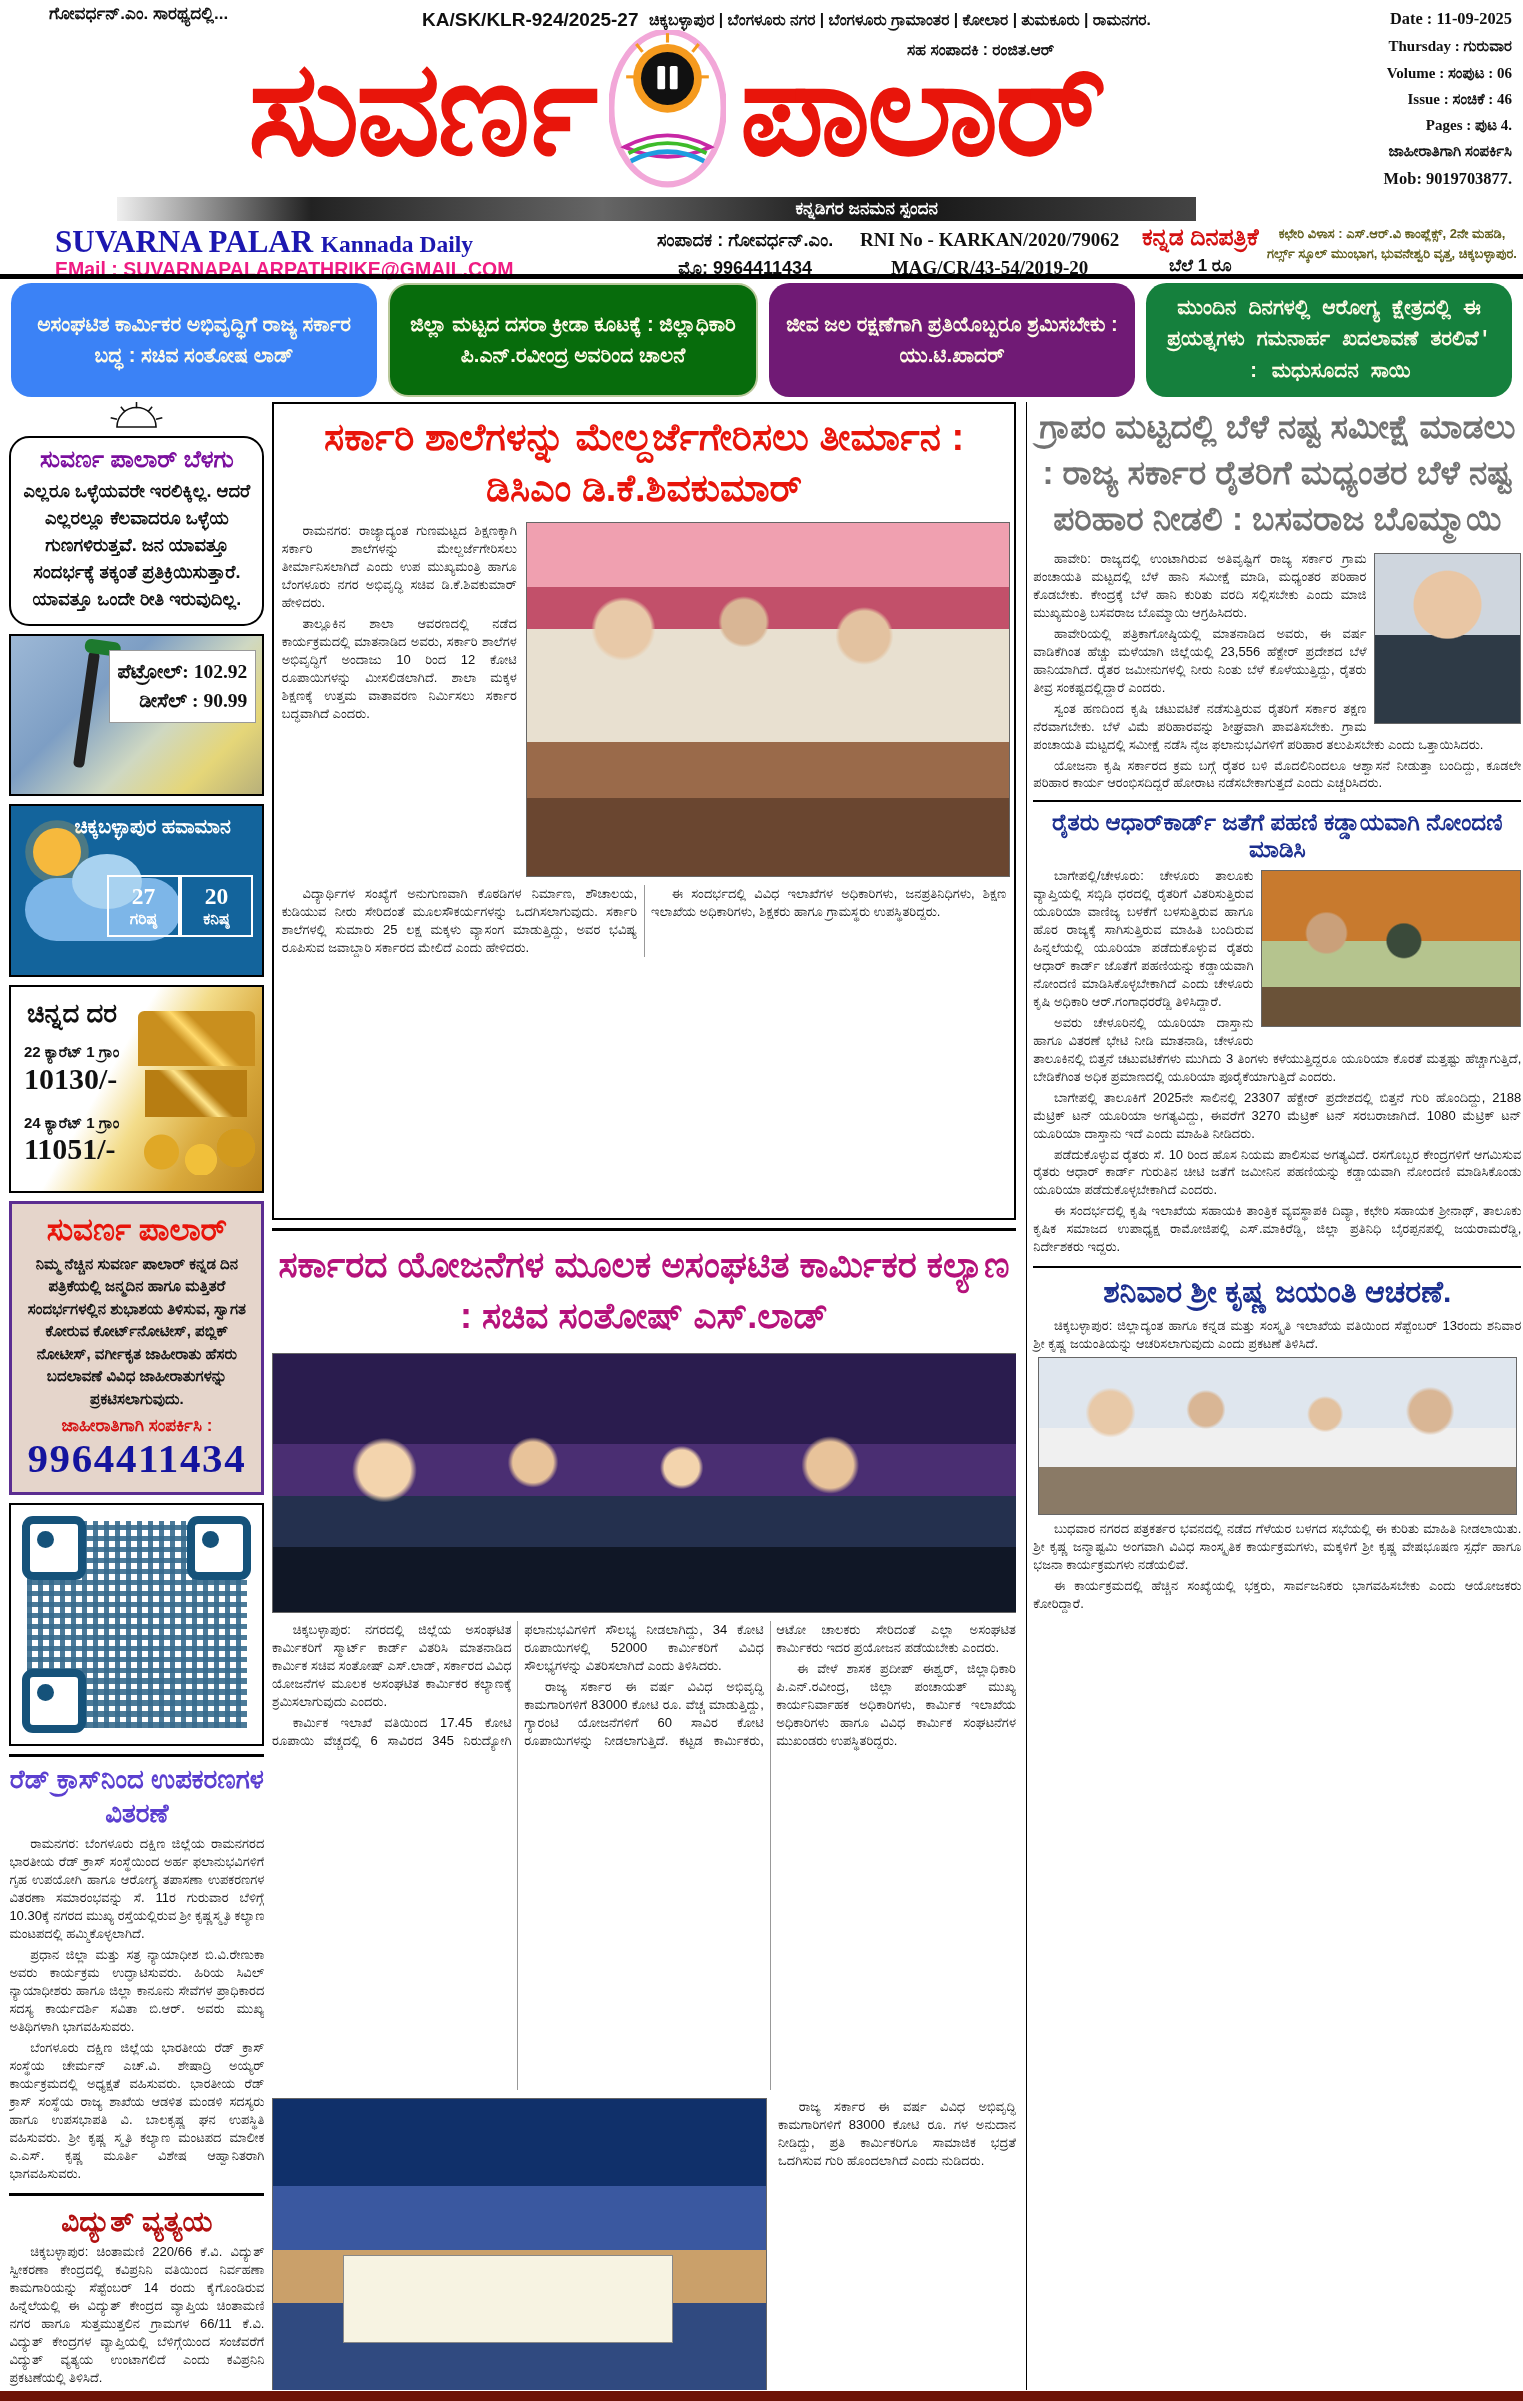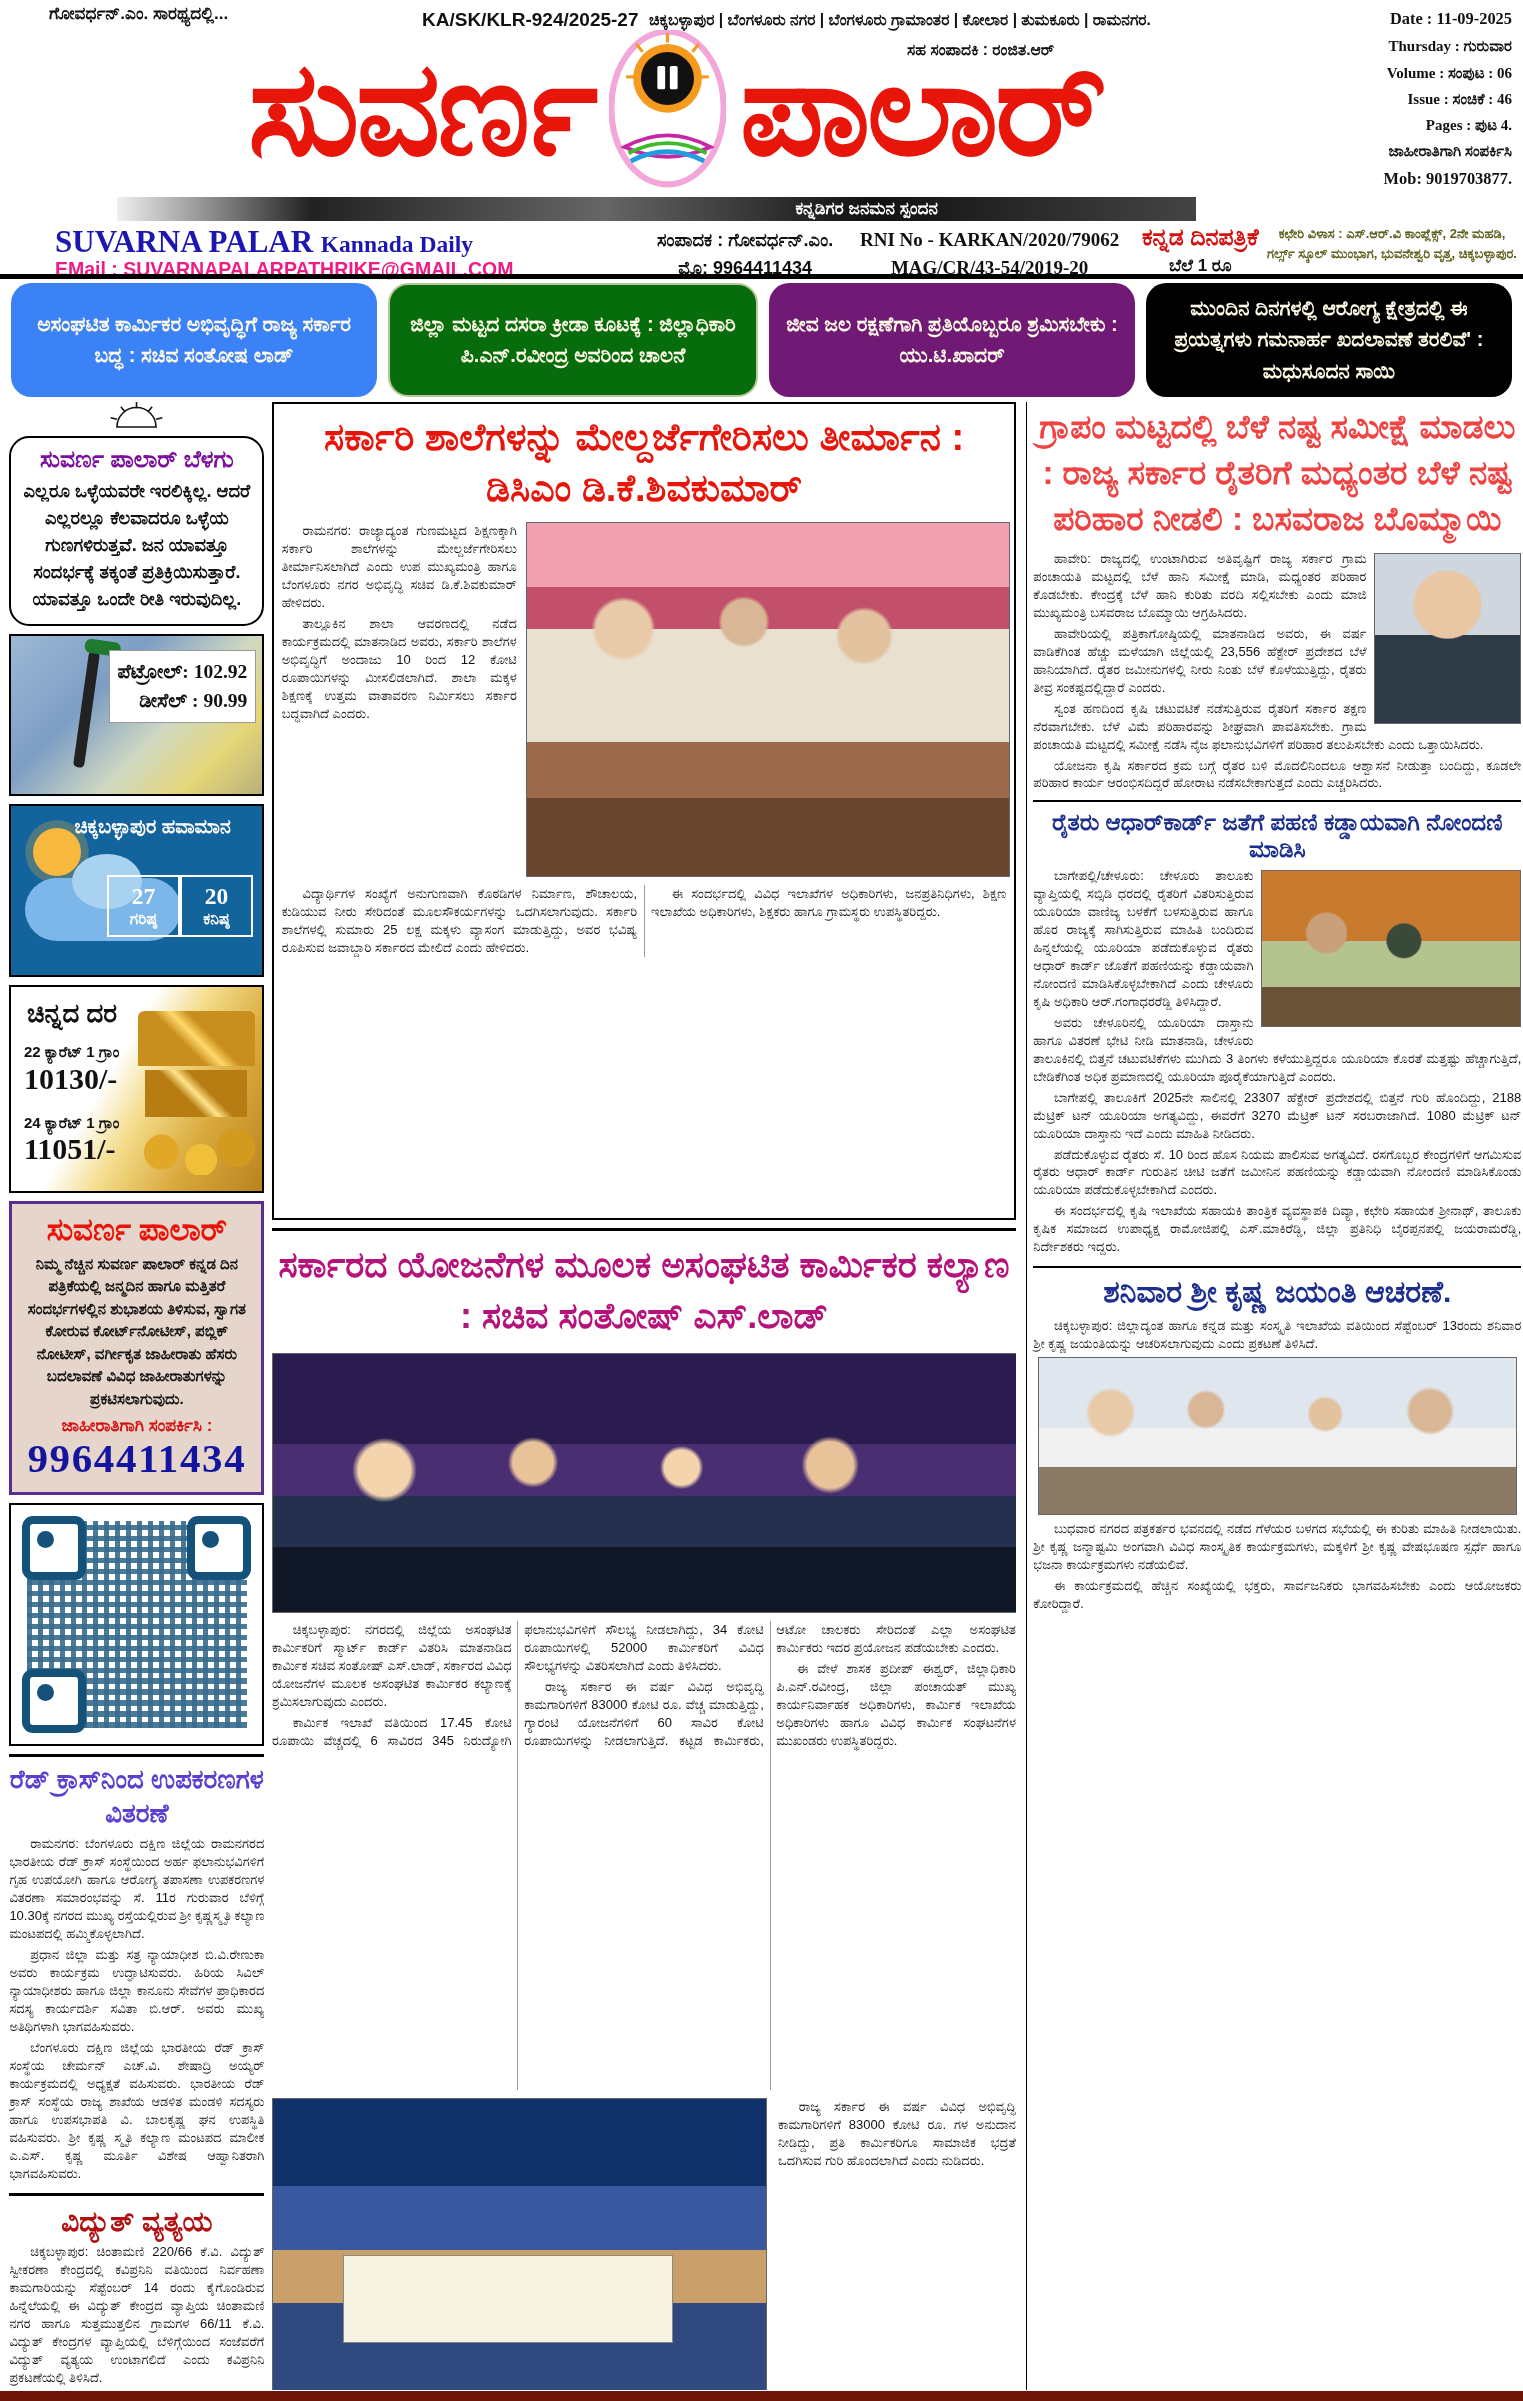--- a/index.html
+++ b/index.html
@@ -31,21 +31,21 @@
   .price-label{font-weight:bold;font-size:17px;margin-top:4.7px;}
   .office-blk{position:absolute;left:1267px;top:0px;width:250px;font-weight:bold;font-size:13px;color:#5f5d1c;line-height:1.5;text-align:center;}
   .header-rule{position:absolute;left:0;top:274px;width:1523px;height:4.7px;background:#000;}
   
   .top-boxes{position:absolute;left:11px;top:283px;width:1501px;height:114px;display:flex;gap:11px;}
   .tbox{flex:1;border-radius:20.3px;color:#fffbe6;font-weight:bold;font-size:20.3px;line-height:1.55;
         display:flex;align-items:center;justify-content:center;text-align:center;padding:6.3px 14px;box-sizing:border-box;}
   .tbox.maroon{background:#3b82f6;}
   .tbox.green{background:#076c0c;border:2.3px solid #b9c89a;}
   .tbox.olive{background:#701a75;}
-  .tbox.navy{background:#000000;}
+  .tbox.navy{background:#15803d;font-family:Liberation Mono, monospace;}
   
   .content{position:absolute;left:0;top:402px;width:1523px;height:1988px;}
   .left-rail{position:absolute;left:9.4px;top:0;width:255px;height:1988px;display:flex;flex-direction:column;gap:7.8px;overflow:hidden;}
   .mid-col{position:absolute;left:272px;top:0;width:744px;height:1988px;overflow:hidden;}
   .right-col{position:absolute;left:1026px;top:0;width:488px;height:1988px;overflow:hidden;border-left:1.6px solid #000;padding-left:6.3px;box-sizing:content-box;}
   .bottom-rule{position:absolute;left:0;top:2391px;width:1523px;height:10.2px;background:#6d1307;}
   
   .body-txt{font-size:13px;line-height:1.38;text-align:justify;}
   .body-txt p{margin:0 0 3.1px 0;text-indent:1.6em;}
   
@@ -124,21 +124,21 @@
        linear-gradient(to bottom,#2a1c4e 0 35%,#4a2e72 35% 55%,#24304e 55% 75%,#101726 75% 100%);}
   .art2-cols{column-count:3;column-gap:12.5px;column-rule:0.8px solid #999;margin-top:7.8px;height:469px;overflow:hidden;}
   .art2-bottom{display:flex;gap:11px;margin-top:7.8px;}
   .ph-cheque{width:493px;height:291px;flex:0 0 auto;
      background:
        linear-gradient(to bottom,#10306a 0 30%,#3a58a0 30% 52%,#caa06a 52% 70%,#304a80 70% 100%),
        #10306a;position:relative;}
   .ph-cheque:after{content:"";position:absolute;left:70px;top:156px;width:328px;height:86px;background:#f7f3e2;border:1.6px solid #888;}
   .art2-side{flex:1;}
   
-  .hl-green{color:#ef4444;font-weight:bold;font-size:33px;line-height:1.4;text-align:center;margin:1.6px 0 7.8px;}
+  .hl-green{color:#737373;font-weight:bold;font-size:33px;line-height:1.4;text-align:center;margin:1.6px 0 7.8px;}
   .ph-bommai{float:right;width:145px;height:169px;margin:3.1px 0 4.7px 7.8px;
      background:
        radial-gradient(circle at 50% 30%,#e9c6a4 0 24%,transparent 25%),
        linear-gradient(to bottom,#cfd6de 0 48%,#2e3a46 48% 100%);}
   .subhead-blue{color:#1c2f8f;font-weight:bold;font-size:23px;text-align:center;border-top:2.3px solid #000;padding-top:6.3px;margin:7.8px 0 4.7px;}
   .ph-meeting{float:right;width:258px;height:155px;margin:3.1px 0 4.7px 7.8px;
      background:
        radial-gradient(circle at 25% 40%,#caa07a 0 9%,transparent 10%),
        radial-gradient(circle at 55% 45%,#3a4a3a 0 10%,transparent 11%),
        linear-gradient(to bottom,#c87a2e 0 45%,#b5c48e 45% 75%,#6a5238 75% 100%);}

